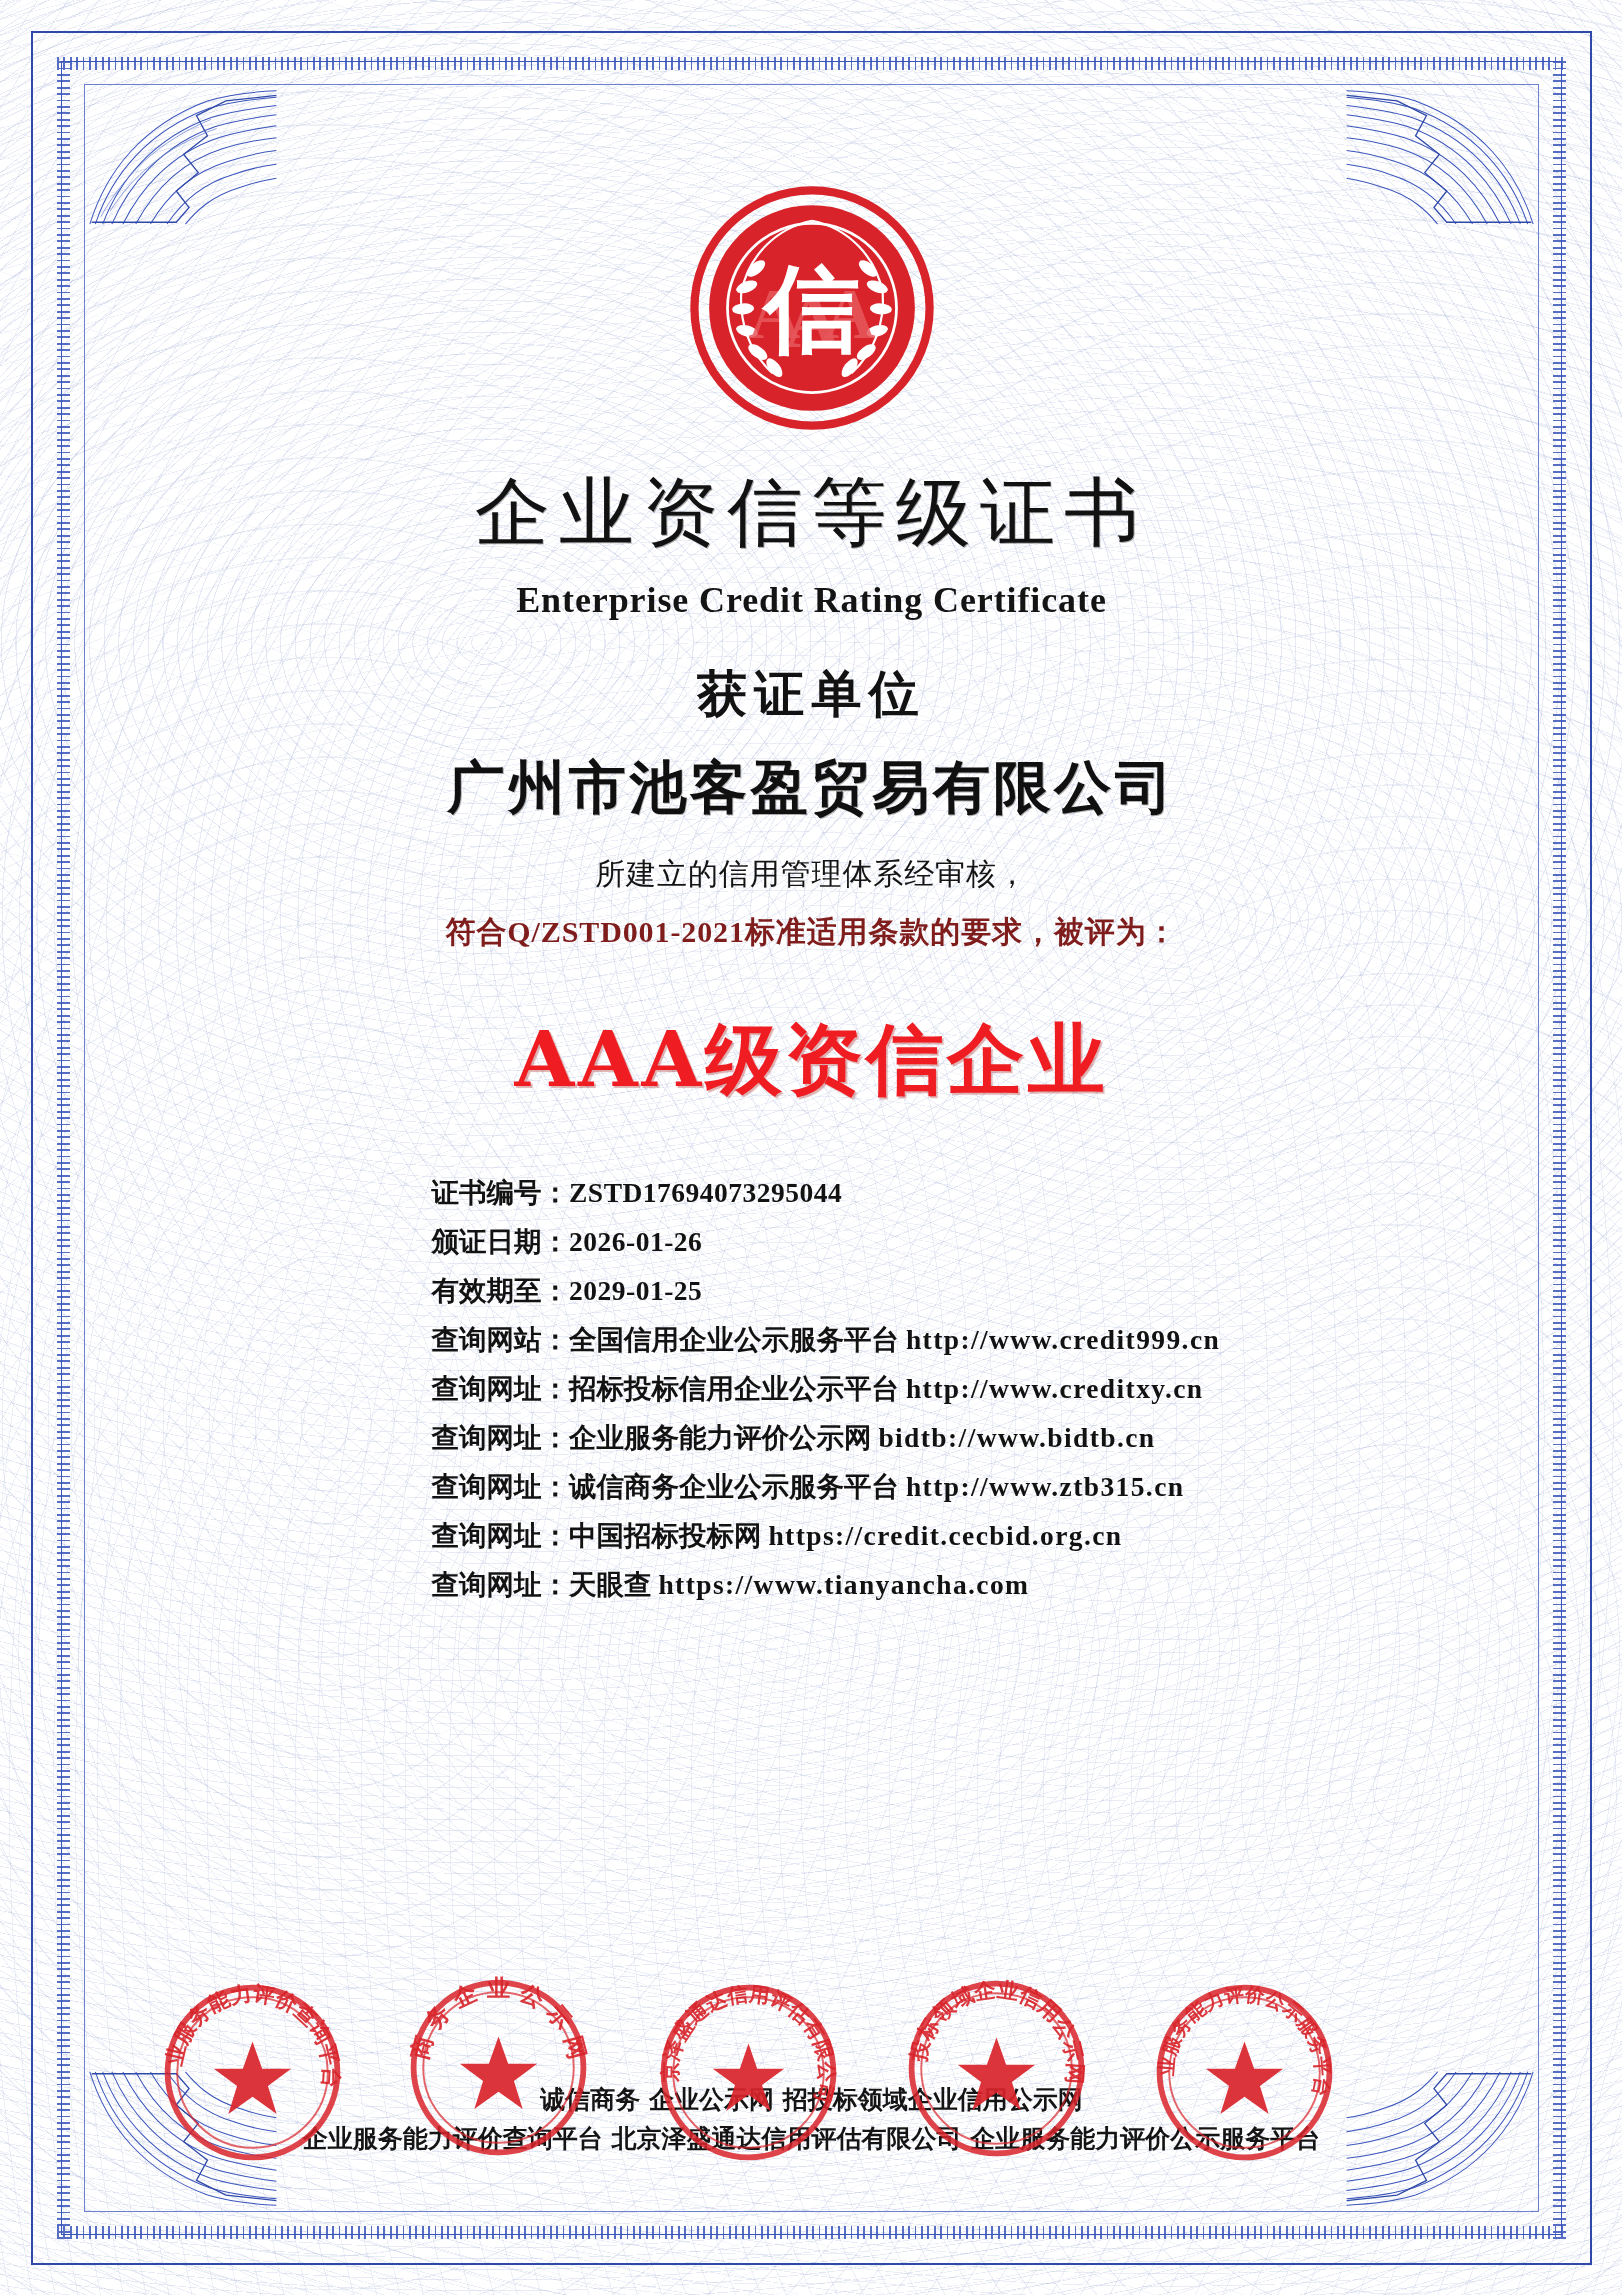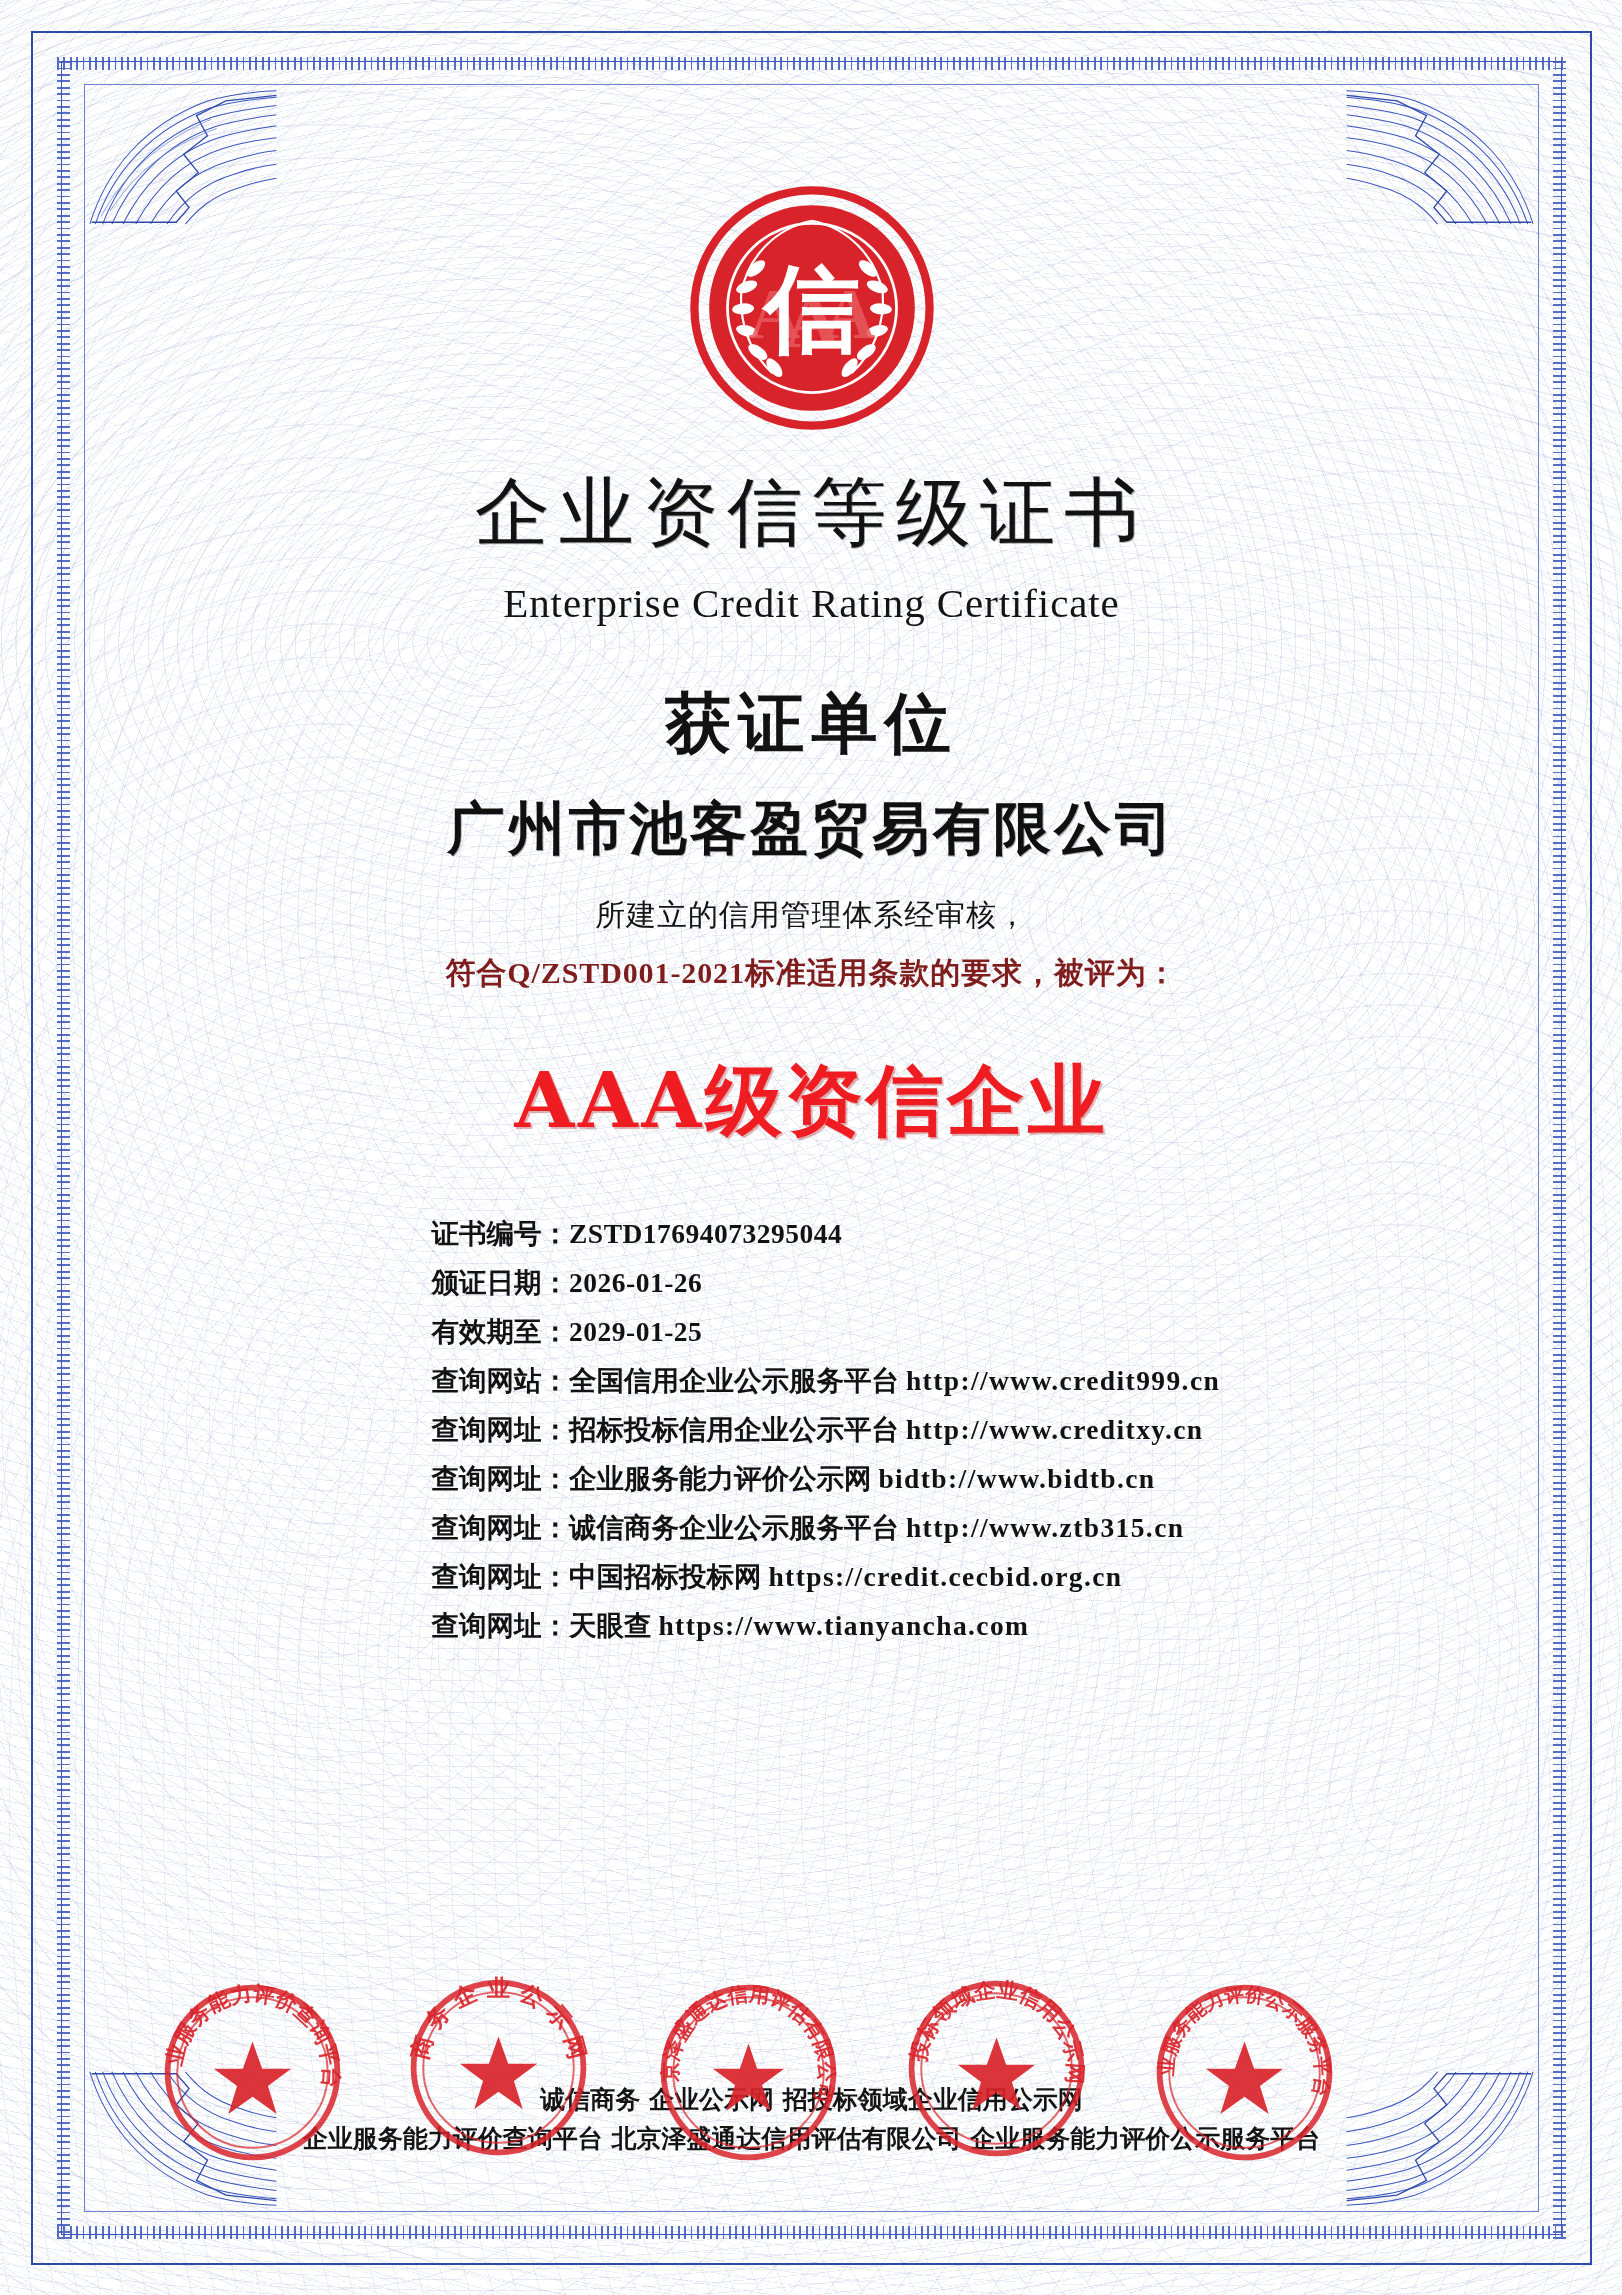--- a/index.html
+++ b/index.html
@@ -102,30 +102,30 @@
     margin-top: 31px;
     font-size: 75px;
     font-weight: 400;
     letter-spacing: 9.2px;
     color: #121212;
     font-family: "DejaVu Serif", "Liberation Serif", serif;
     text-shadow: 0.9px 0.9px 0 rgba(0,0,0,0.35);
   }
   .title-en {
     margin-top: 14.7px;
-    font-size: 41px;
-    font-weight: 400;
+    font-size: 36px;
+    font-weight: 700;
     letter-spacing: 0.9px;
     color: #141414;
     font-family: "Liberation Serif", serif;
   }
 
   .recipient-label {
-    margin-top: 52px;
-    font-size: 66px;
+    margin-top: 40px;
+    font-size: 50px;
     font-weight: 700;
     letter-spacing: 7.3px;
     color: #121212;
     font-family: "DejaVu Serif", "Liberation Serif", serif;
   }
   .recipient-name {
     margin-top: 22px;
     font-size: 57px;
     font-weight: 700;
     letter-spacing: 3.7px;

